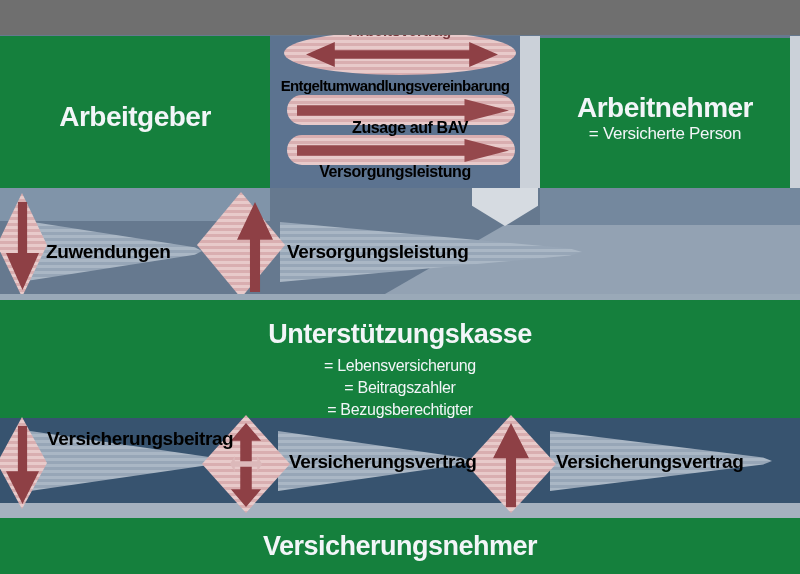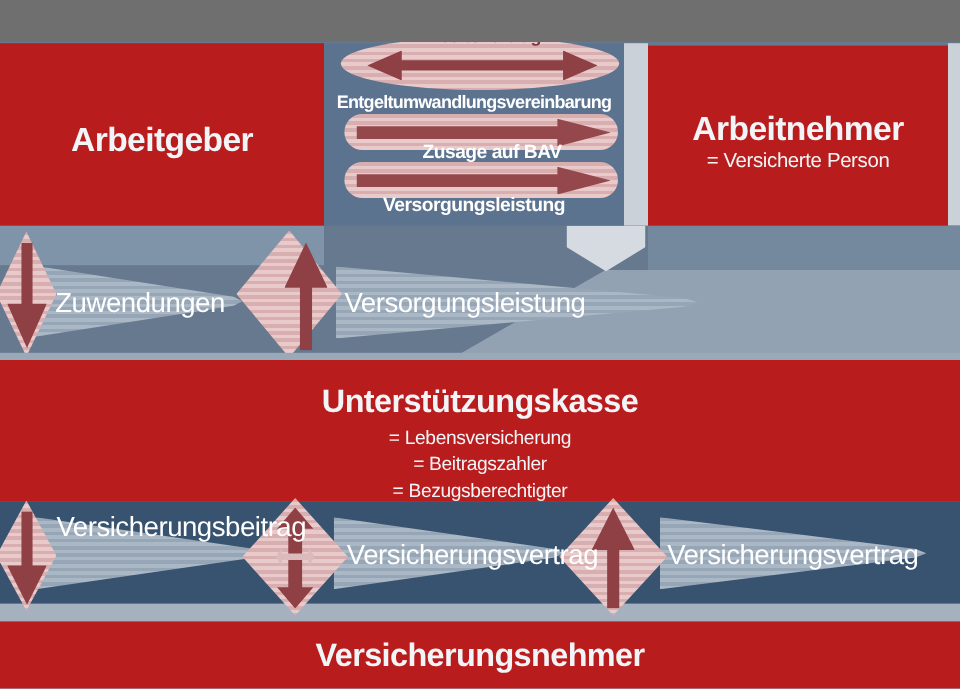--- a/index.html
+++ b/index.html
@@ -4,28 +4,28 @@
 <style>
   html,body{margin:0;padding:0;background:#ffffff;}
   .stage{
     position:relative;width:800px;height:574px;overflow:hidden;
     background:#66798F;
     font-family:"Liberation Sans","DejaVu Sans",sans-serif;
     -webkit-font-smoothing:antialiased;
   }
   .abs{position:absolute;}
   .whitetxt{color:#F2F5F8;}
-  .navy{color:#ffffff;}
+  .navy{color:#000000;}
   .ctr{display:flex;align-items:center;justify-content:center;}
   .col{display:flex;flex-direction:column;align-items:center;}
   .nowrap{white-space:nowrap;}
 
   
   .greybar{background:#6F6F6F;}
-  .darkbox{background:#b91c1c;}
+  .darkbox{background:#15803d;}
   .column-blue{background:#5C7390;}
   .light-col{background:#CBD1D9;}
 
   
   .striped-pink{background:repeating-linear-gradient(180deg,#D9AEB0 0 3px,#E8CACA 3px 6px);}
   .striped-light{background:repeating-linear-gradient(180deg,#97A6B7 0 3px,#AAB7C5 3px 6px);}
 
   
   .diamond{clip-path:polygon(50% 0,100% 50%,50% 100%,0 50%);}
   .arrow-down{clip-path:polygon(36% 0,64% 0,64% 58%,100% 58%,50% 100%,0 58%,36% 58%);background:#8E4045;}
@@ -37,21 +37,21 @@
   .white-col{clip-path:polygon(0 0,100% 0,100% 47%,50% 100%,0 47%);background:#D6DBE1;}
   .diag-lower{clip-path:polygon(0 100%,30% 0,100% 0,100% 100%);background:#93A2B3;}
   .capsule{border-radius:50%;}
   .rounded{border-radius:15px;}
 
   
   .h1{font-size:28px;font-weight:bold;letter-spacing:-0.5px;}
   .h2{font-size:27px;font-weight:bold;letter-spacing:-0.5px;}
   .sub{font-size:17px;font-weight:normal;letter-spacing:-0.3px;}
   .role{font-size:16px;line-height:22px;letter-spacing:-0.3px;}
-  .flow-label{font-size:23px;font-weight:normal;letter-spacing:-0.4px;}
+  .flow-label{font-size:19px;font-weight:bold;letter-spacing:-0.4px;}
   .col-label{font-size:15px;font-weight:bold;letter-spacing:-0.6px;text-align:center;}
   .col-label2{font-size:16px;font-weight:bold;letter-spacing:-0.4px;text-align:center;}
   .hidden-label{font-size:15px;font-weight:bold;color:#7A3A3E;text-align:center;}
 </style>
 </head>
 <body>
 
 <div class="stage">
 
   <div class="abs column-blue" style="left:270px;top:36px;width:250px;height:152px;z-index:1;"></div>

